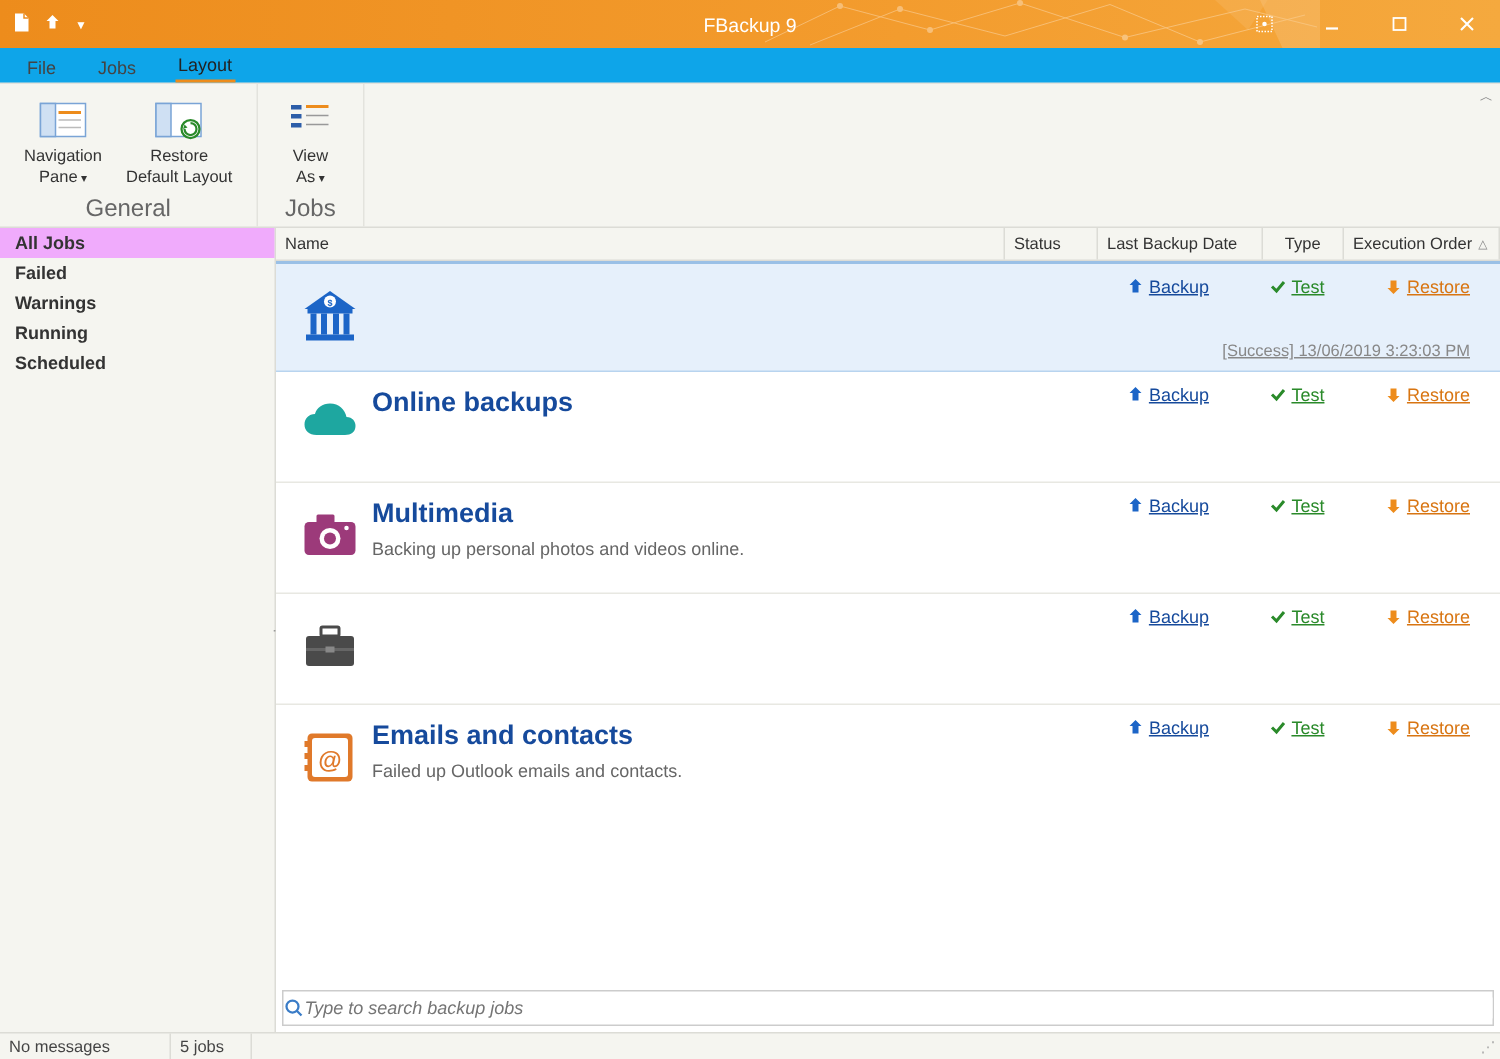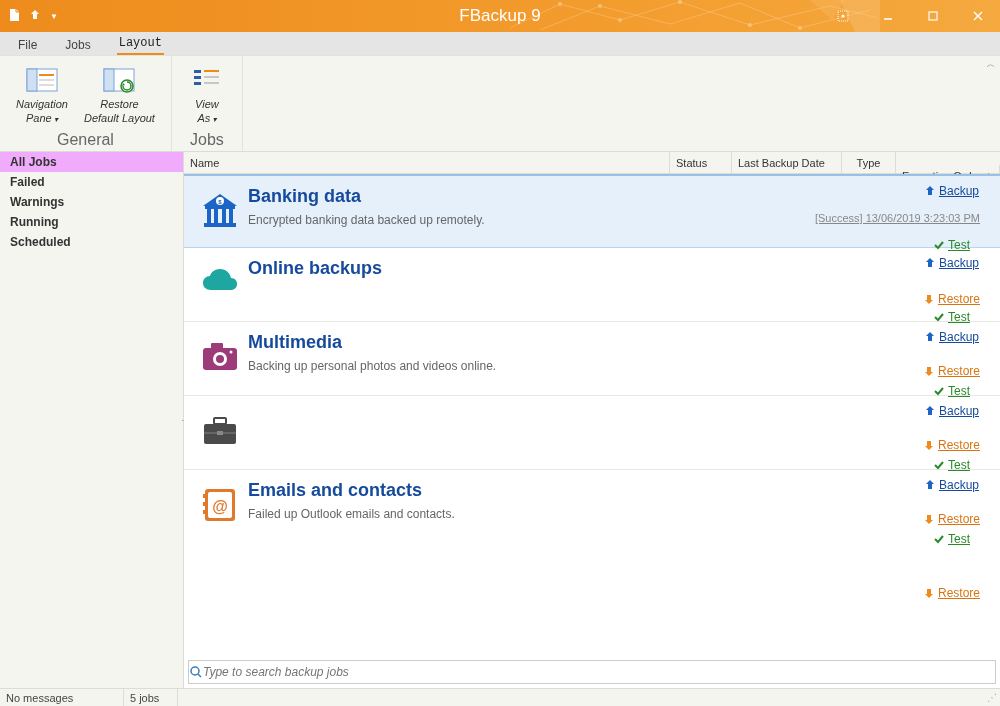--- a/index.html
+++ b/index.html
@@ -2,77 +2,77 @@
 <html><head>
 <meta charset="utf-8">
 <style>
 * { box-sizing: border-box; margin: 0; padding: 0; }
 body { font-family: "Segoe UI", Tahoma, sans-serif; font-size: 12px; color: #333; background: #fff; width: 1000px; height: 706px; overflow: hidden; position: relative; }
 
 
 .titlebar { height: 32px; background: linear-gradient(90deg, #ed8c1c 0%, #f39c2e 60%, #f5a93e 100%); display: flex; align-items: center; color: #fff; position: relative; }
 .titlebar .geo { position: absolute; right: 120px; top: 0; width: 380px; height: 32px; opacity: 0.35; pointer-events: none; }
 .titlebar .left { display: flex; align-items: center; gap: 6px; padding-left: 8px; }
-.titlebar .title { position: absolute; left: 50%; transform: translateX(-50%); font-size: 17px; text-align: center; }
+.titlebar .title { position: absolute; left: 50%; transform: translateX(-50%); font-size: 13px; text-align: center; }
 .titlebar .right { margin-left: auto; display: flex; align-items: center; }
 .winbtn { width: 45px; height: 32px; display: flex; align-items: center; justify-content: center; cursor: pointer; }
 .icon-doc svg, .icon-up svg { width: 14px; height: 14px; }
 .dropdown-caret { font-size: 8px; margin-left: 2px; }
 
 
-.menubar { height: 24px; background: #e5e5e5; display: flex; align-items: flex-end; border-bottom: 1px solid #e3e3dd; padding-left: 16px; gap: 24px; }
+.menubar { height: 24px; background: #0ea5e9; display: flex; align-items: flex-end; border-bottom: 1px solid #e3e3dd; padding-left: 16px; gap: 24px; }
 .menubar .mitem { padding: 4px 2px 3px; cursor: pointer; font-size: 12px; color: #444; }
-.menubar .mitem.active { border-bottom: 2px solid #ed8c1c; color: #222; font-family: Liberation Mono, monospace; }
+.menubar .mitem.active { border-bottom: 2px solid #ed8c1c; color: #222; }
 
 
 .ribbon { height: 96px; background: #f5f5f0; border-bottom: 1px solid #dcdcd6; display: flex; }
 .rgroup { display: flex; flex-direction: column; align-items: center; padding: 4px 8px 2px; border-right: 1px solid #e3e3dd; }
 .rgroup:last-child { border-right: none; }
-.rgroup .items { display: flex; flex: 1; font-style: italic; }
+.rgroup .items { display: flex; flex: 1; }
 .rbtn { display: flex; flex-direction: column; align-items: center; justify-content: flex-start; padding: 2px 8px; cursor: pointer; min-width: 54px; }
 .rbtn .ricon { height: 36px; display: flex; align-items: center; justify-content: center; }
 .rbtn .rlabel { font-size: 11px; text-align: center; line-height: 1.25; color: #333; }
 .rgroup .gname { font-size: 16px; color: #666; padding-top: 2px; }
 
 
 .main { display: flex; height: calc(706px - 32px - 24px - 96px - 18px); }
 .sidebar { width: 184px; background: #f5f5f0; border-right: 1px solid #dcdcd6; position: relative; }
 .sidebar .sitem { padding: 3px 10px; font-size: 12px; font-weight: 600; color: #333; cursor: pointer; }
 .sidebar .sitem.sel { background: #f0abfc; }
 
 .content { flex: 1; display: flex; flex-direction: column; background: #fff; position: relative; }
-.cols { height: 22px; background: #f5f5f0; border-bottom: 1px solid #dcdcd6; display: flex; align-items: flex-start; font-size: 11px; color: #333; position: relative; }
+.cols { height: 22px; background: #f5f5f0; border-bottom: 1px solid #dcdcd6; display: flex; align-items: flex-end; font-size: 11px; color: #333; position: relative; }
 .cols .col { border-right: 1px solid #dcdcd6; padding: 0 6px; height: 100%; display: flex; align-items: center; }
 .cols .col.name { flex: 1; }
 .cols .col.status { width: 62px; }
 .cols .col.date { width: 110px; }
 .cols .col.type { width: 54px; justify-content: center; }
 .cols .col.order { width: 104px; margin-top: 13px; }
 .cols .sort-tri { margin-left: 4px; font-size: 8px; color: #888; }
 
 .joblist { flex: 1; overflow: auto; }
 .job { display: flex; padding: 10px 12px 12px 8px; border-bottom: 1px solid #e8e8e2; position: relative; min-height: 74px; }
 .job.sel { background: #e6f0fb; border-top: 2px solid #9ac0e6; border-bottom: 1px solid #b8d4ef; }
 .job .jicon { width: 56px; display: flex; align-items: flex-start; justify-content: center; padding-top: 4px; }
 .job .jbody { flex: 1; }
 .job .jtitle { font-size: 18px; font-weight: 600; color: #164a9c; margin-bottom: 6px; cursor: pointer; }
 .job .jdesc { font-size: 12px; color: #666; }
-.job .jactions { position: absolute; right: 20px; top: 8px; display: flex; gap: 40px; align-items: center; flex-direction: column; }
+.job .jactions { position: absolute; right: 20px; top: 8px; display: flex; gap: 40px; align-items: center; }
 .job .jact { display: flex; align-items: center; gap: 3px; color: #164a9c; text-decoration: underline; cursor: pointer; font-size: 12px; }
 .job .jact.test { color: #2a8a2a; }
 .job .jact.restore { color: #d87512; }
-.job .jstatus { position: absolute; right: 20px; top: 36px; font-size: 11px; color: #888; text-decoration: underline; cursor: pointer; }
+.job .jstatus { position: absolute; right: 20px; top: 52px; font-size: 11px; color: #888; text-decoration: underline; cursor: pointer; }
 
 .searchbar { height: 24px; border: 1px solid #ccc; margin: 0 4px 4px 4px; display: flex; align-items: center; padding: 0 0; background: #fff; }
 .searchbar input { border: none; outline: none; flex: 1; font-size: 12px; font-style: italic; color: #888; }
 
 
 .statusbar { height: 18px; background: #f5f5f0; border-top: 1px solid #dcdcd6; display: flex; align-items: center; font-size: 11px; color: #444; }
 .statusbar .cell { padding: 0 6px; border-right: 1px solid #dcdcd6; height: 100%; display: flex; align-items: center; }
-.statusbar .cell.msgs { width: 124px; }
+.statusbar .cell.msgs { width: 114px; }
 .statusbar .cell.count { width: 54px; }
 .statusbar .grip { margin-left: auto; margin-right: 4px; color: #aaa; font-size: 10px; letter-spacing: -1px; }
 
 .splitter-handle { position: absolute; left: 181px; top: 50%; transform: translateY(-50%); font-size: 9px; color: #999; letter-spacing: -1px; writing-mode: vertical-lr; cursor: col-resize; }
 
 a.link { color: inherit; }
 </style>
 </head>
 <body>
 
@@ -227,24 +227,20 @@
               <rect x="6" y="16" width="30" height="3" fill="#1c65c7"></rect>
               <rect x="8" y="19" width="4" height="14" fill="#1c65c7"></rect>
               <rect x="15" y="19" width="4" height="14" fill="#1c65c7"></rect>
               <rect x="23" y="19" width="4" height="14" fill="#1c65c7"></rect>
               <rect x="30" y="19" width="4" height="14" fill="#1c65c7"></rect>
               <rect x="5" y="33" width="32" height="4" fill="#1c65c7"></rect>
               <circle cx="21" cy="11" r="4" fill="#fff"></circle>
               <text x="21" y="14" text-anchor="middle" font-size="6" fill="#1c65c7" font-weight="bold">$</text>
             </svg>
         </div>
-        <div class="jbody">
-          <div class="jtitle">Banking data</div>
-          <div class="jdesc">Encrypted banking data backed up remotely.</div>
-        </div>
         <div class="jactions">
           <a class="jact link">
               <svg width="12" height="12">
                 <path d="M6 1l4 4H8v5H4V5H2z" fill="#1c65c7"></path>
               </svg>
               <span>Backup</span>
             </a>
           <a class="jact test link">
               <svg width="12" height="12">
                 <path d="M2 6l3 3 5-6" stroke="#2a8a2a" stroke-width="2" fill="none"></path>

